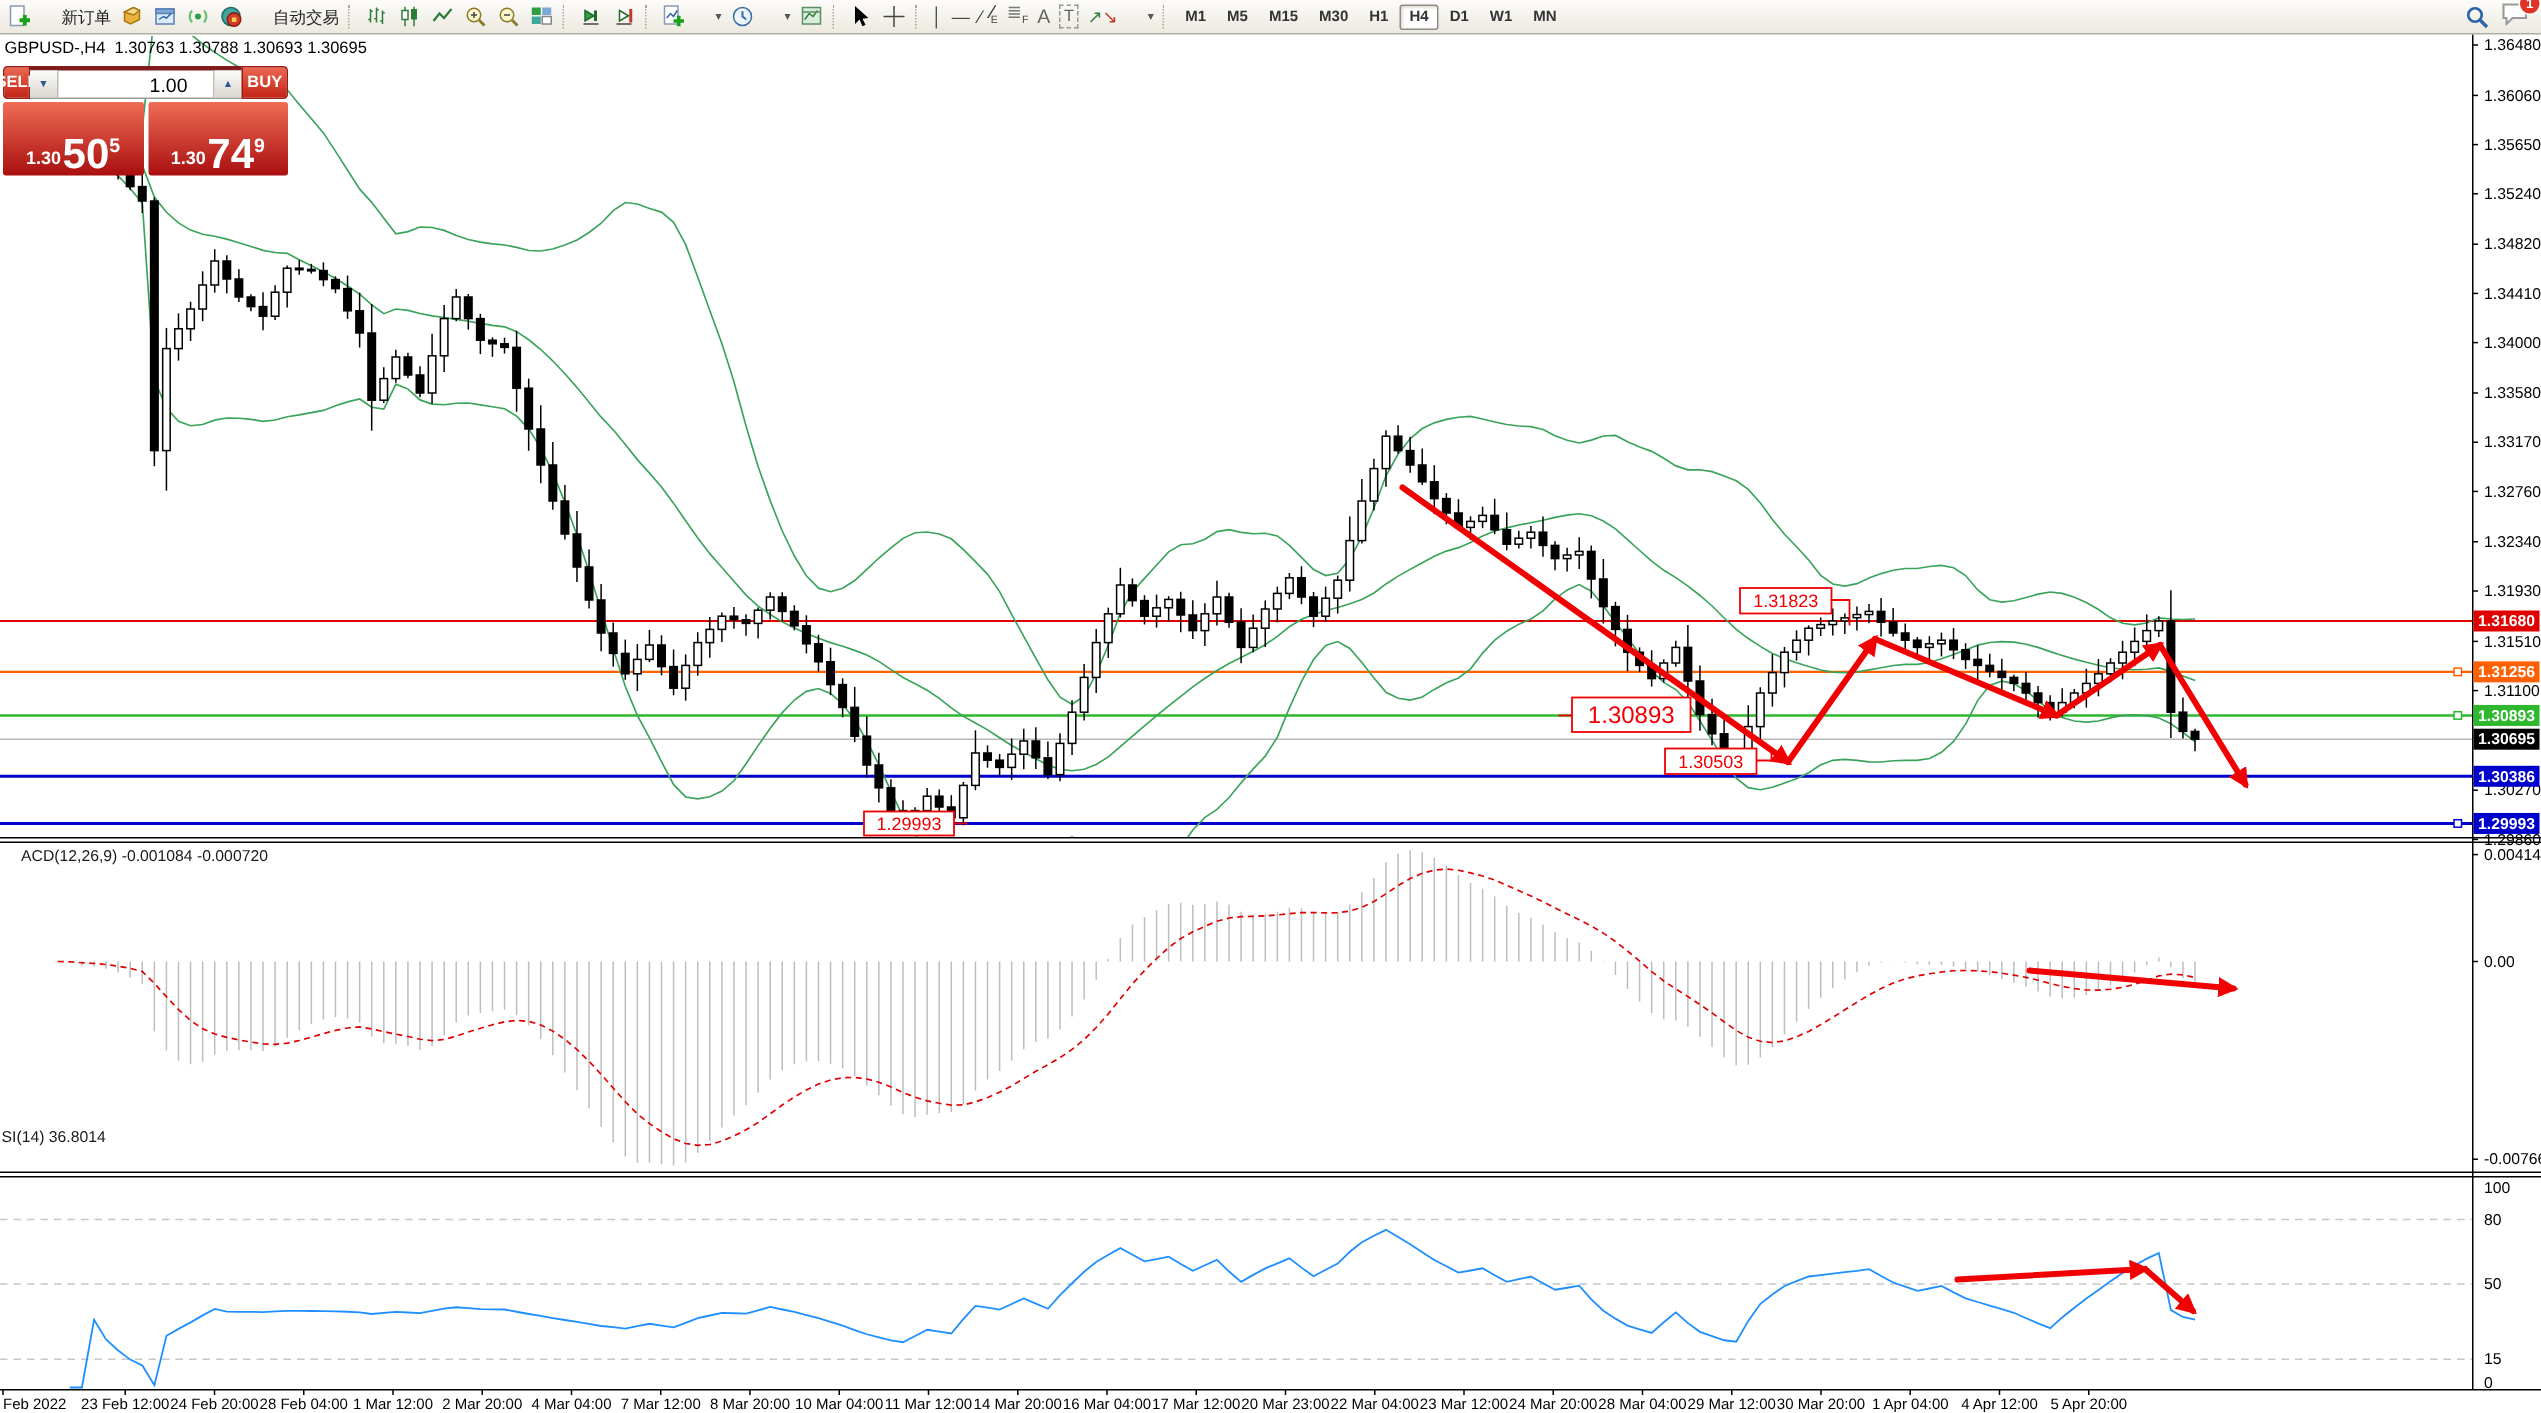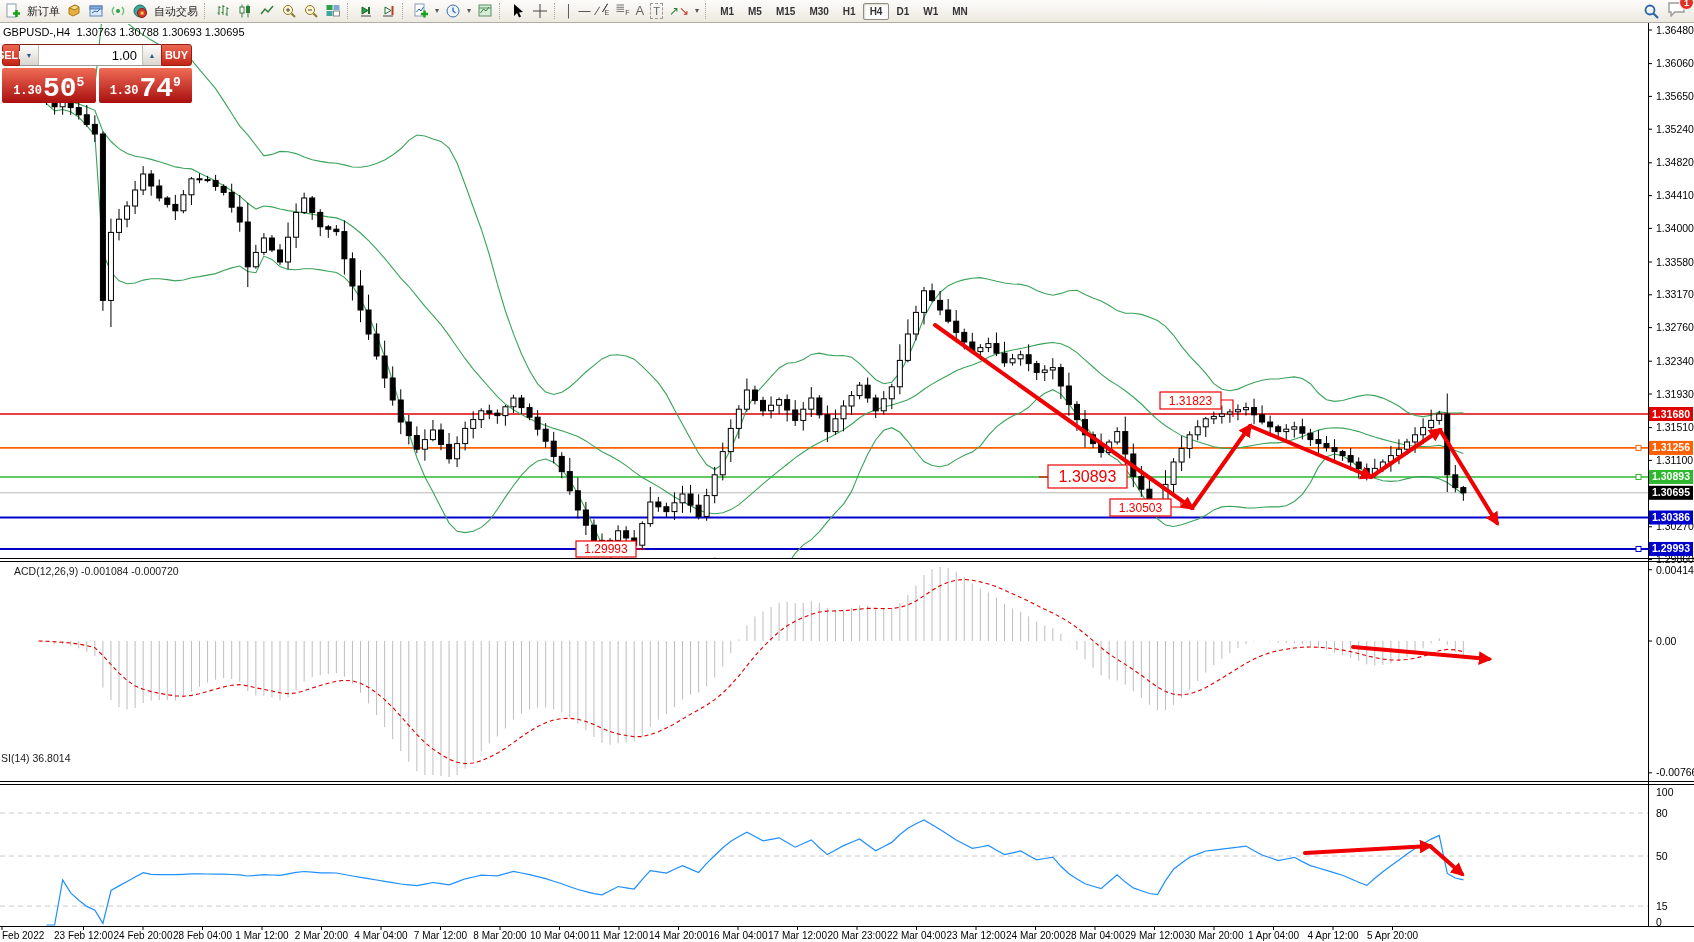--- a/index.html
+++ b/index.html
@@ -2,21 +2,21 @@
 <html><head>
 <meta charset="utf-8">
 <style>
   html,body{margin:0;padding:0;background:#fff;width:1694px;height:942px;overflow:hidden;
             font-family:"Liberation Sans",sans-serif;-webkit-font-smoothing:antialiased;}
   #stage{position:relative;width:1694px;height:942px;background:#fff;}
   
   #toolbar{position:absolute;left:0;top:0;width:1694px;height:23px;z-index:10;
            background:linear-gradient(#fdfcfa,#ece9e0);border-bottom:1px solid #b0ada2;
            display:flex;align-items:center;padding:0 2px;box-sizing:border-box;}
-  .tbtn{display:flex;align-items:center;gap:6px;padding:1px 3px;font-size:11px;color:#222;
+  .tbtn{display:flex;align-items:center;gap:20px;padding:1px 3px;font-size:11px;color:#222;
         border-radius:2px;white-space:nowrap;cursor:default;}
   .sep{width:4px;height:16px;border-left:1px dotted #aaa69a;margin:0 3px;}
   .ic{display:inline-flex;width:16px;height:16px;align-items:center;justify-content:center;}
   .glyph{font-size:12px;line-height:14px;}
   .tf{font-size:10px;font-weight:bold;color:#333;padding:2px 6px;border:1px solid transparent;border-radius:2px;}
   .tf.active{background:#fff;border:1px solid #8f8c83;box-shadow:inset 1px 1px 2px #d8d5cc;}
   #tb-right{margin-left:auto;display:flex;align-items:center;gap:8px;padding-right:6px;}
   #chat-wrap{position:relative;}
   #chat-badge{position:absolute;top:-6px;right:-8px;background:#e03226;color:#fff;font-size:9px;
               font-weight:bold;border-radius:8px;min-width:13px;height:13px;display:flex;
@@ -26,27 +26,27 @@
   #chart-title b{font-weight:normal;}
   #macd-label{position:absolute;left:14px;top:565px;z-index:5;font-size:10.5px;color:#1a1a1a;}
   #rsi-label{position:absolute;left:1px;top:752px;z-index:5;font-size:10.5px;color:#1a1a1a;}
   
   #oneclick{position:absolute;left:2px;top:44px;width:190px;z-index:6;font-family:"Liberation Sans",sans-serif;}
   #oc-row1{display:flex;height:22px;}
   .oc-btn{color:#fff;font-weight:bold;font-size:11px;display:flex;align-items:center;justify-content:center;
           background:linear-gradient(#ea6852,#c32416);border:1px solid #9c1b0e;box-sizing:border-box;}
   #sell-btn{width:18px;border-radius:3px 0 0 3px;}
   #buy-btn{width:31px;border-radius:0 3px 3px 0;}
-  #vol-spin{flex:1;display:flex;border-top:1px solid #7f1d1d;border-bottom:1px solid #9a9a9a;background:#fff;}
+  #vol-spin{flex:1;display:flex;border-top:3px solid #7f1d1d;border-bottom:1px solid #9a9a9a;background:#fff;gap:12px;}
   .spin-btn{width:19px;display:flex;align-items:center;justify-content:center;font-size:7px;color:#30588c;
             background:linear-gradient(#fdfdfd,#d9d6cf);box-sizing:border-box;}
   #spin-down{border-right:1px solid #c0bdb5;}
   #spin-up{border-left:1px solid #c0bdb5;}
   #vol-value{flex:1;display:flex;align-items:center;justify-content:flex-end;padding-right:5px;font-size:13px;color:#000;}
-  #oc-row2{display:flex;gap:3px;margin-top:2px;height:35px;font-family:Liberation Mono, monospace;}
+  #oc-row2{display:flex;gap:3px;margin-top:2px;height:49px;}
   .px-panel{flex:1;background:linear-gradient(#ef6c55,#a90f0f);border-radius:2px;color:#fff;
             display:flex;align-items:flex-end;justify-content:center;padding-bottom:1px;}
   .px-small{font-size:12px;font-weight:bold;margin:0 1px 4px 0;}
   .px-big{font-size:28px;font-weight:bold;line-height:26px;}
   .px-sup{font-size:13px;font-weight:bold;margin-bottom:12px;}
   svg text{font-family:"Liberation Sans",sans-serif;}
 </style>
 </head>
 <body>
 <div id="stage">

